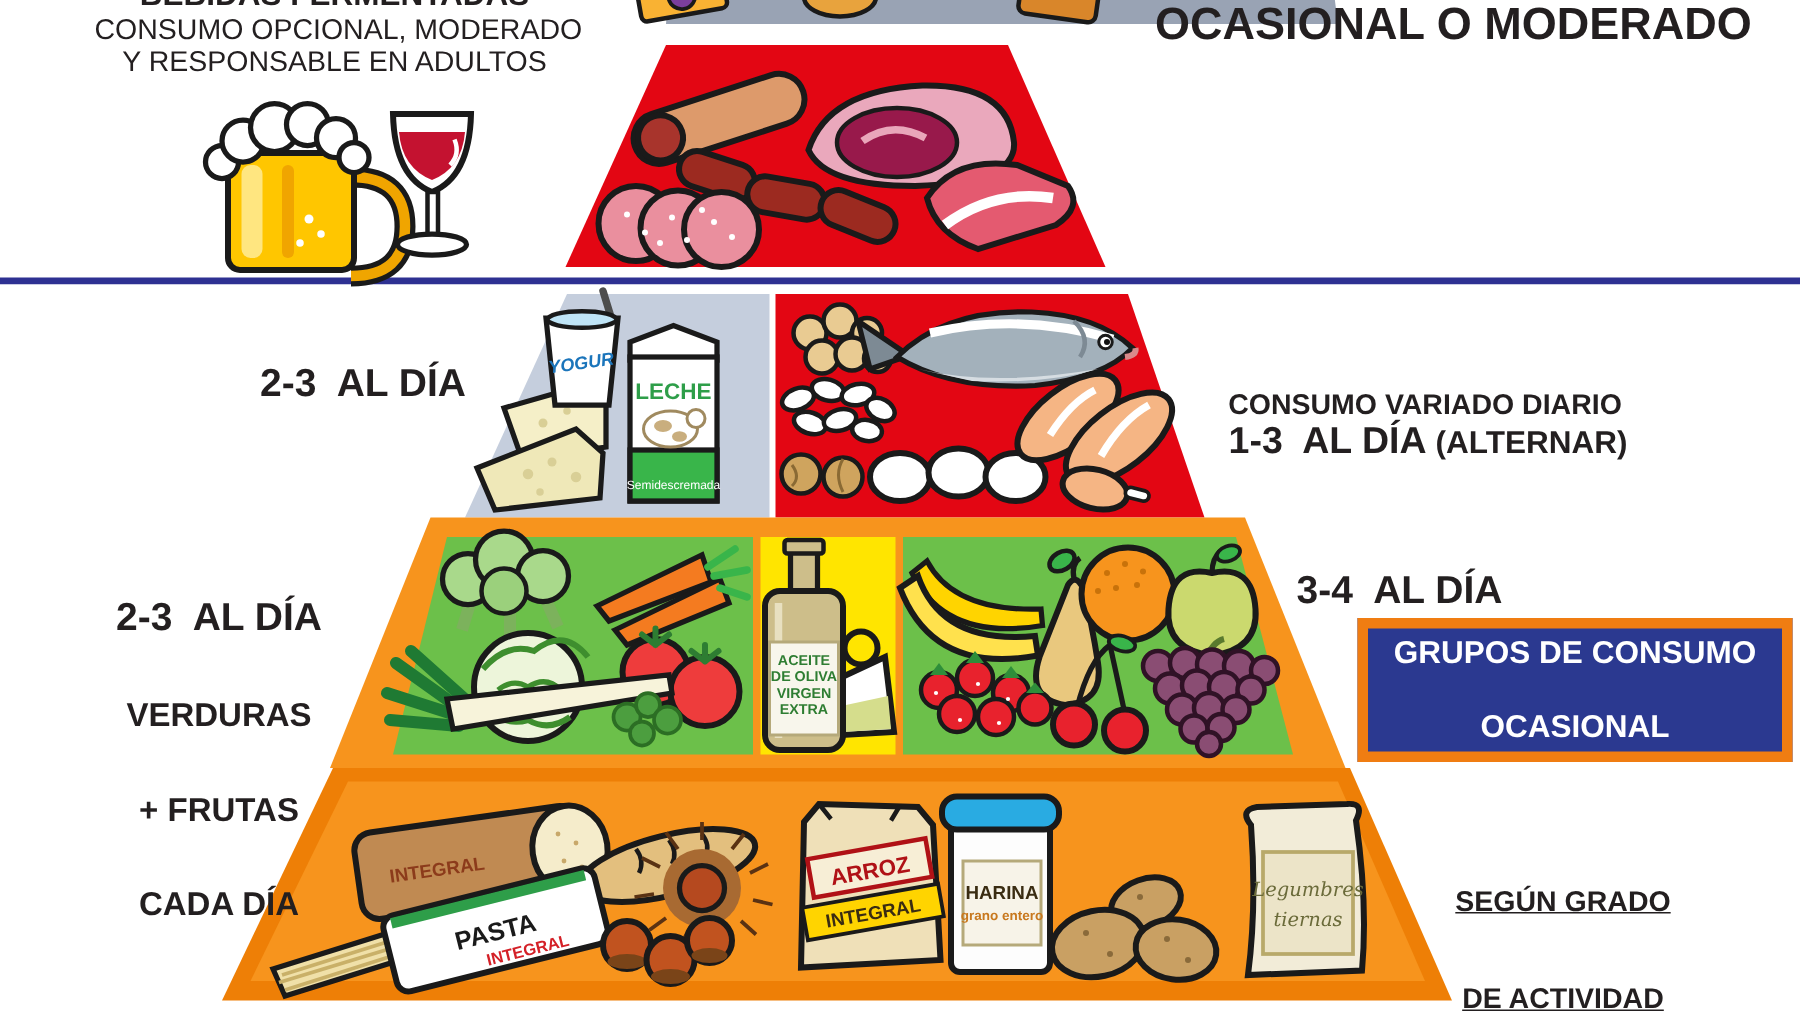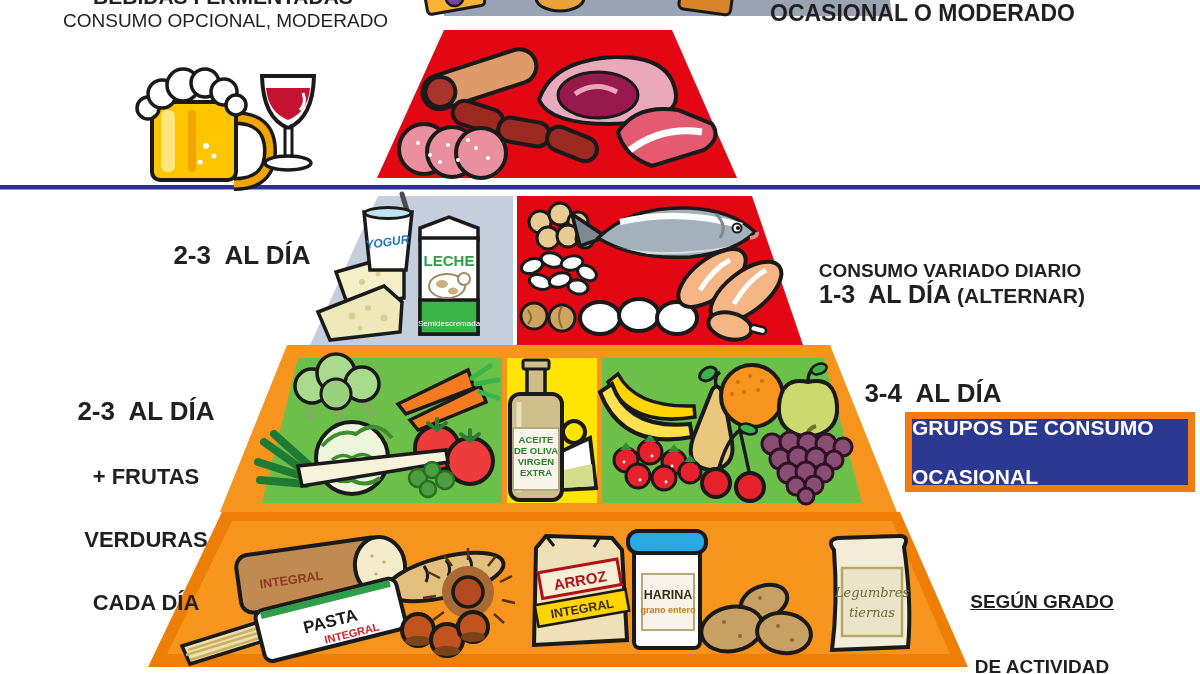--- a/index.html
+++ b/index.html
@@ -4,32 +4,32 @@
 <style>
   html,body{margin:0;padding:0;background:#fff;}
   .stage{position:relative;width:1200px;height:674px;background:#ffffff;overflow:hidden;
          font-family:"Liberation Sans",sans-serif;color:#231f20;}
   .art{position:absolute;left:0;top:0;width:1200px;height:674px;}
   .art text{font-family:"Liberation Sans",sans-serif;}
   .ann{position:absolute;text-align:center;white-space:pre;color:#231f20;}
   .ferm-title{left:63px;top:-15px;width:320px;font-size:21px;line-height:24px;font-weight:bold;}
   .ferm-1{left:63px;top:10px;width:320px;font-size:19px;line-height:21px;text-align:right;}
   .ferm-2{left:63px;top:31px;width:320px;font-size:19px;line-height:21px;}
-  .topright{left:770px;top:0px;width:300px;font-size:23px;font-weight:bold;}
+  .topright{left:770px;top:0px;width:300px;font-size:30px;font-weight:bold;}
   .dairyfreq{left:162px;top:240px;width:160px;font-size:26px;font-weight:bold;}
   .protitle{left:800px;top:218px;width:300px;font-size:19px;font-weight:bold;margin-top:42px;}
   .profreq{left:797px;top:280px;width:310px;font-size:25px;font-weight:bold;}
   .profreq .note{font-size:21px;}
   .vegblock{left:36px;top:360px;width:220px;}
   .vegblock .f{font-size:26px;line-height:31px;font-weight:bold;}
   .vegblock .l{font-size:22px;line-height:27px;font-weight:bold;}
   .fruitfreq{left:858px;top:378px;width:150px;font-size:26px;font-weight:bold;}
-  .badge{position:absolute;left:905px;top:412px;width:290px;height:80px;box-sizing:border-box;
+  .badge{position:absolute;left:905px;top:412px;width:290px;height:96px;box-sizing:border-box;
          background:#2b3990;border:7px solid #f07d12;display:flex;flex-direction:column;
-         justify-content:center;gap:21px;}
+         align-items:center;justify-content:center;gap:21px;}
   .badge div{color:#ffffff;font-size:21px;line-height:28px;font-weight:bold;white-space:pre;}
   .actblock{left:942px;top:551px;width:200px;}
   .actblock div{font-size:19px;line-height:29px;font-weight:bold;text-decoration:underline;}
   .serif-hand{font-family:"DejaVu Serif",serif;font-style:italic;}
 </style>
 </head>
 <body>
 
 <div class="stage">
 
@@ -428,32 +428,33 @@
       <path d="M262,76 L314,76 Q313,118 288,128 Q263,118 262,76 Z" fill="#ffffff" stroke="#1a1a1a" stroke-width="4"></path>
       <path d="M266,88 L310,88 Q308,112 288,120 Q268,112 266,88 Z" fill="#c41230"></path>
       <path d="M303,93 q4,10 -3,17" stroke="#ffffff" stroke-width="3" fill="none"></path>
       <rect x="285" y="128" width="7" height="32" fill="#ffffff" stroke="#1a1a1a" stroke-width="3"></rect>
       <ellipse cx="288" cy="163" rx="23" ry="7" fill="#ffffff" stroke="#1a1a1a" stroke-width="3.5"></ellipse>
     </g>
   </svg>
 
   <div class="ann ferm-title">BEBIDAS FERMENTADAS</div>
   <div class="ann ferm-1">CONSUMO OPCIONAL, MODERADO</div>
+  <div class="ann ferm-2">Y RESPONSABLE EN ADULTOS</div>
 
   <div class="ann topright">OCASIONAL O MODERADO</div>
 
   <div class="ann dairyfreq">2-3  AL DÍA</div>
 
   <div class="ann protitle">CONSUMO VARIADO DIARIO</div>
   <div class="ann profreq"><span>1-3  AL DÍA </span><span class="note">(ALTERNAR)</span></div>
 
   <div class="ann vegblock">
     <div class="f">2-3  AL DÍA</div>
+    <div class="l">VERDURAS</div>
     <div class="l">+ FRUTAS</div>
-    <div class="l">VERDURAS</div>
     <div class="l">CADA DÍA</div>
   </div>
 
   <div class="ann fruitfreq">3-4  AL DÍA</div>
 
   <div class="badge">
     <div>GRUPOS DE CONSUMO</div>
     <div>OCASIONAL</div>
   </div>
 

